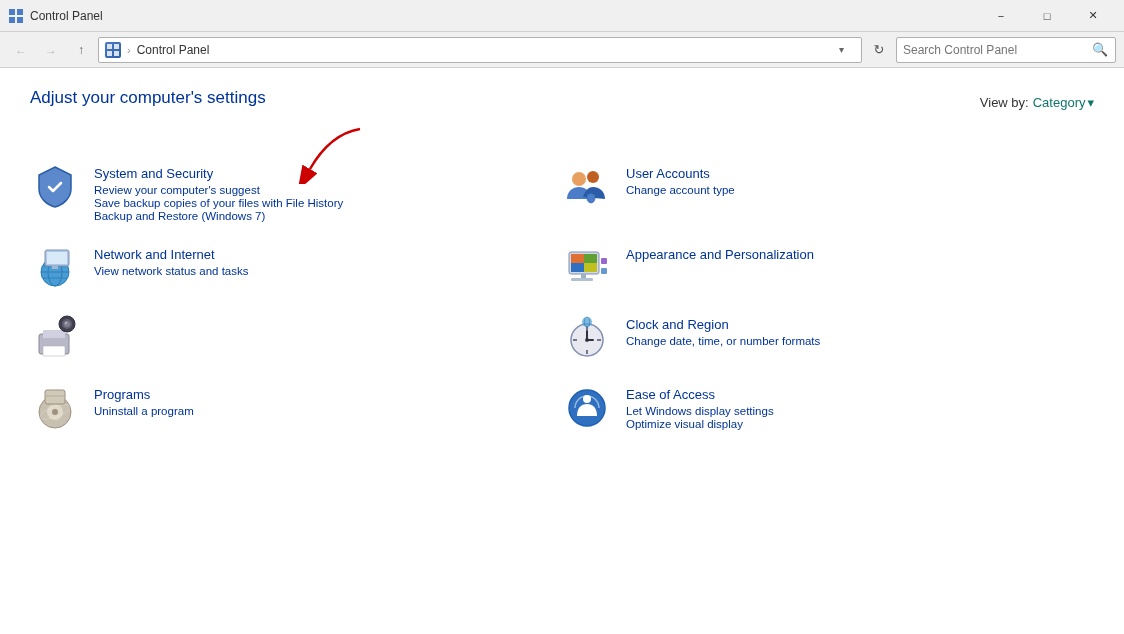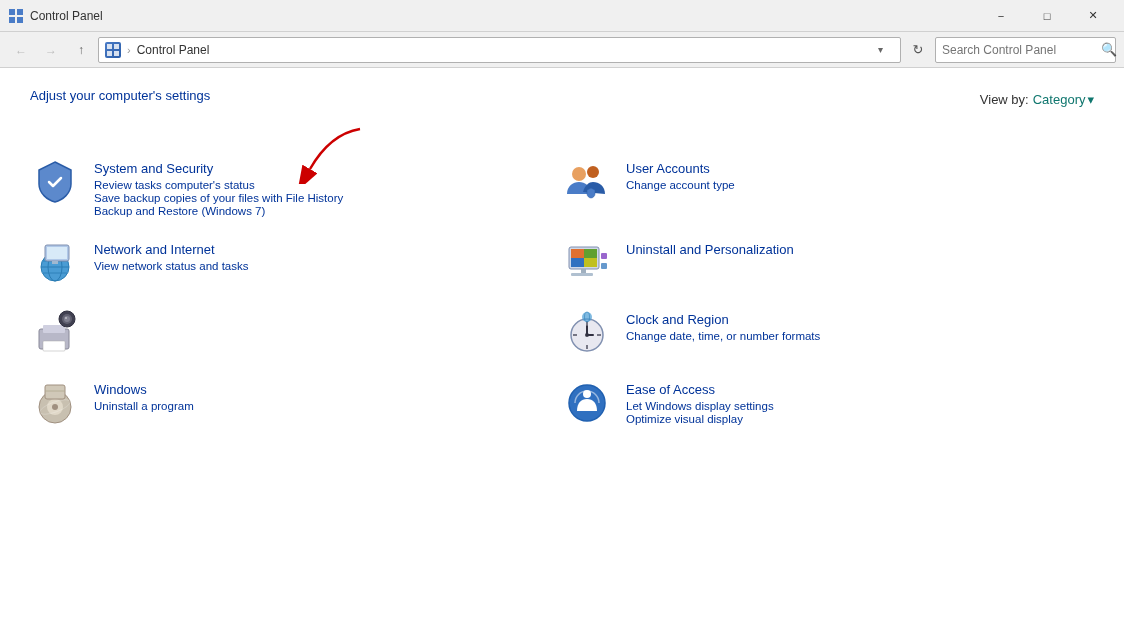--- a/index.html
+++ b/index.html
@@ -108,21 +108,21 @@
       background: transparent;
       cursor: pointer;
       display: flex;
       align-items: center;
       justify-content: center;
       font-size: 13px;
       color: #555;
       border-radius: 2px;
     }
     .search-bar {
-      width: 181px;
+      width: 220px;
       height: 26px;
       border: 1px solid #b0b0b0;
       background: white;
       display: flex;
       align-items: center;
       padding: 0 6px;
       gap: 4px;
       border-radius: 2px;
     }
     .search-input {
@@ -146,21 +146,21 @@
 
     
     .main-content {
       background: white;
       padding: 20px 30px;
       height: calc(634px - 32px - 36px);
       overflow-y: auto;
     }
     .page-title {
       color: #003399;
-      font-size: 13px;
+      font-size: 17px;
       font-weight: 300;
       margin-bottom: 24px;
     }
     .categories-grid {
       display: grid;
       grid-template-columns: 1fr 1fr;
       gap: 0;
     }
     .category-item {
       display: flex;
@@ -305,21 +305,21 @@
           <svg width="48" height="48" viewBox="0 0 48 48">
 
             <path d="M24 4 L40 12 L40 26 C40 35 32 42 24 44 C16 42 8 35 8 26 L8 12 Z" fill="#4a7cc7" opacity="0.9"></path>
             <path d="M24 4 L40 12 L40 26 C40 35 32 42 24 44 C16 42 8 35 8 26 L8 12 Z" fill="none" stroke="#2a5ca7" stroke-width="1.5"></path>
 
             <path d="M18 24 L22 28 L30 20" stroke="white" stroke-width="2.5" fill="none" stroke-linecap="round" stroke-linejoin="round"></path>
           </svg>
         </div>
         <div class="category-info">
           <div class="category-title">System and Security</div>
-          <a class="category-link">Review tasks computer's status</a>
+          <a class="category-link">Review your computer's suggest</a>
           <a class="category-link">Save backup copies of your files with File History</a>
           <a class="category-link">Backup and Restore (Windows 7)</a>
         </div>
       </div>
 
       <div class="category-item">
         <div class="category-icon">
           <svg width="48" height="48" viewBox="0 0 48 48">
 
             <circle cx="16" cy="16" r="7" fill="#e8a060"></circle>
@@ -369,21 +369,21 @@
             <rect x="8" y="19" width="13" height="9" fill="#3070c0"></rect>
             <rect x="21" y="19" width="13" height="9" fill="#c0c020"></rect>
             <rect x="18" y="30" width="5" height="4" fill="#a0b0c0"></rect>
             <rect x="8" y="34" width="22" height="3" rx="1" fill="#b0c0d0"></rect>
 
             <rect x="38" y="14" width="6" height="6" rx="1" fill="#8040c0" opacity="0.8"></rect>
             <rect x="38" y="24" width="6" height="6" rx="1" fill="#4080c0" opacity="0.8"></rect>
           </svg>
         </div>
         <div class="category-info">
-          <div class="category-title">Uninstall and Personalization</div>
+          <div class="category-title">Appearance and Personalization</div>
         </div>
       </div>
 
       <div class="category-item">
         <div class="category-icon">
           <svg width="48" height="48" viewBox="0 0 48 48">
 
             <rect x="8" y="20" width="30" height="20" rx="2" fill="#b8b8c8" stroke="#888898" stroke-width="1"></rect>
             <rect x="12" y="16" width="22" height="8" rx="1" fill="#d0d0e0"></rect>
             <rect x="12" y="32" width="22" height="10" rx="1" fill="white" stroke="#aaa" stroke-width="0.5"></rect>
@@ -428,21 +428,21 @@
             <circle cx="24" cy="28" r="16" fill="#c8c0b0" stroke="#a09080" stroke-width="1"></circle>
             <circle cx="24" cy="28" r="8" fill="#e0d8c8"></circle>
             <circle cx="24" cy="28" r="3" fill="#a09080"></circle>
             <ellipse cx="24" cy="28" rx="16" ry="5" fill="none" stroke="white" stroke-width="0.5" opacity="0.4" transform="rotate(-20 24 28)"></ellipse>
 
             <rect x="14" y="6" width="20" height="14" rx="2" fill="#d0c8b8" stroke="#a09080" stroke-width="1"></rect>
             <line x1="14" y1="12" x2="34" y2="12" stroke="#b0a890" stroke-width="0.8"></line>
           </svg>
         </div>
         <div class="category-info">
-          <div class="category-title">Windows</div>
+          <div class="category-title">Programs</div>
           <a class="category-link">Uninstall a program</a>
         </div>
       </div>
 
       <div class="category-item">
         <div class="category-icon">
           <svg width="48" height="48" viewBox="0 0 48 48">
 
             <circle cx="24" cy="24" r="18" fill="#3070c0" stroke="#2060b0" stroke-width="1.5"></circle>
 

